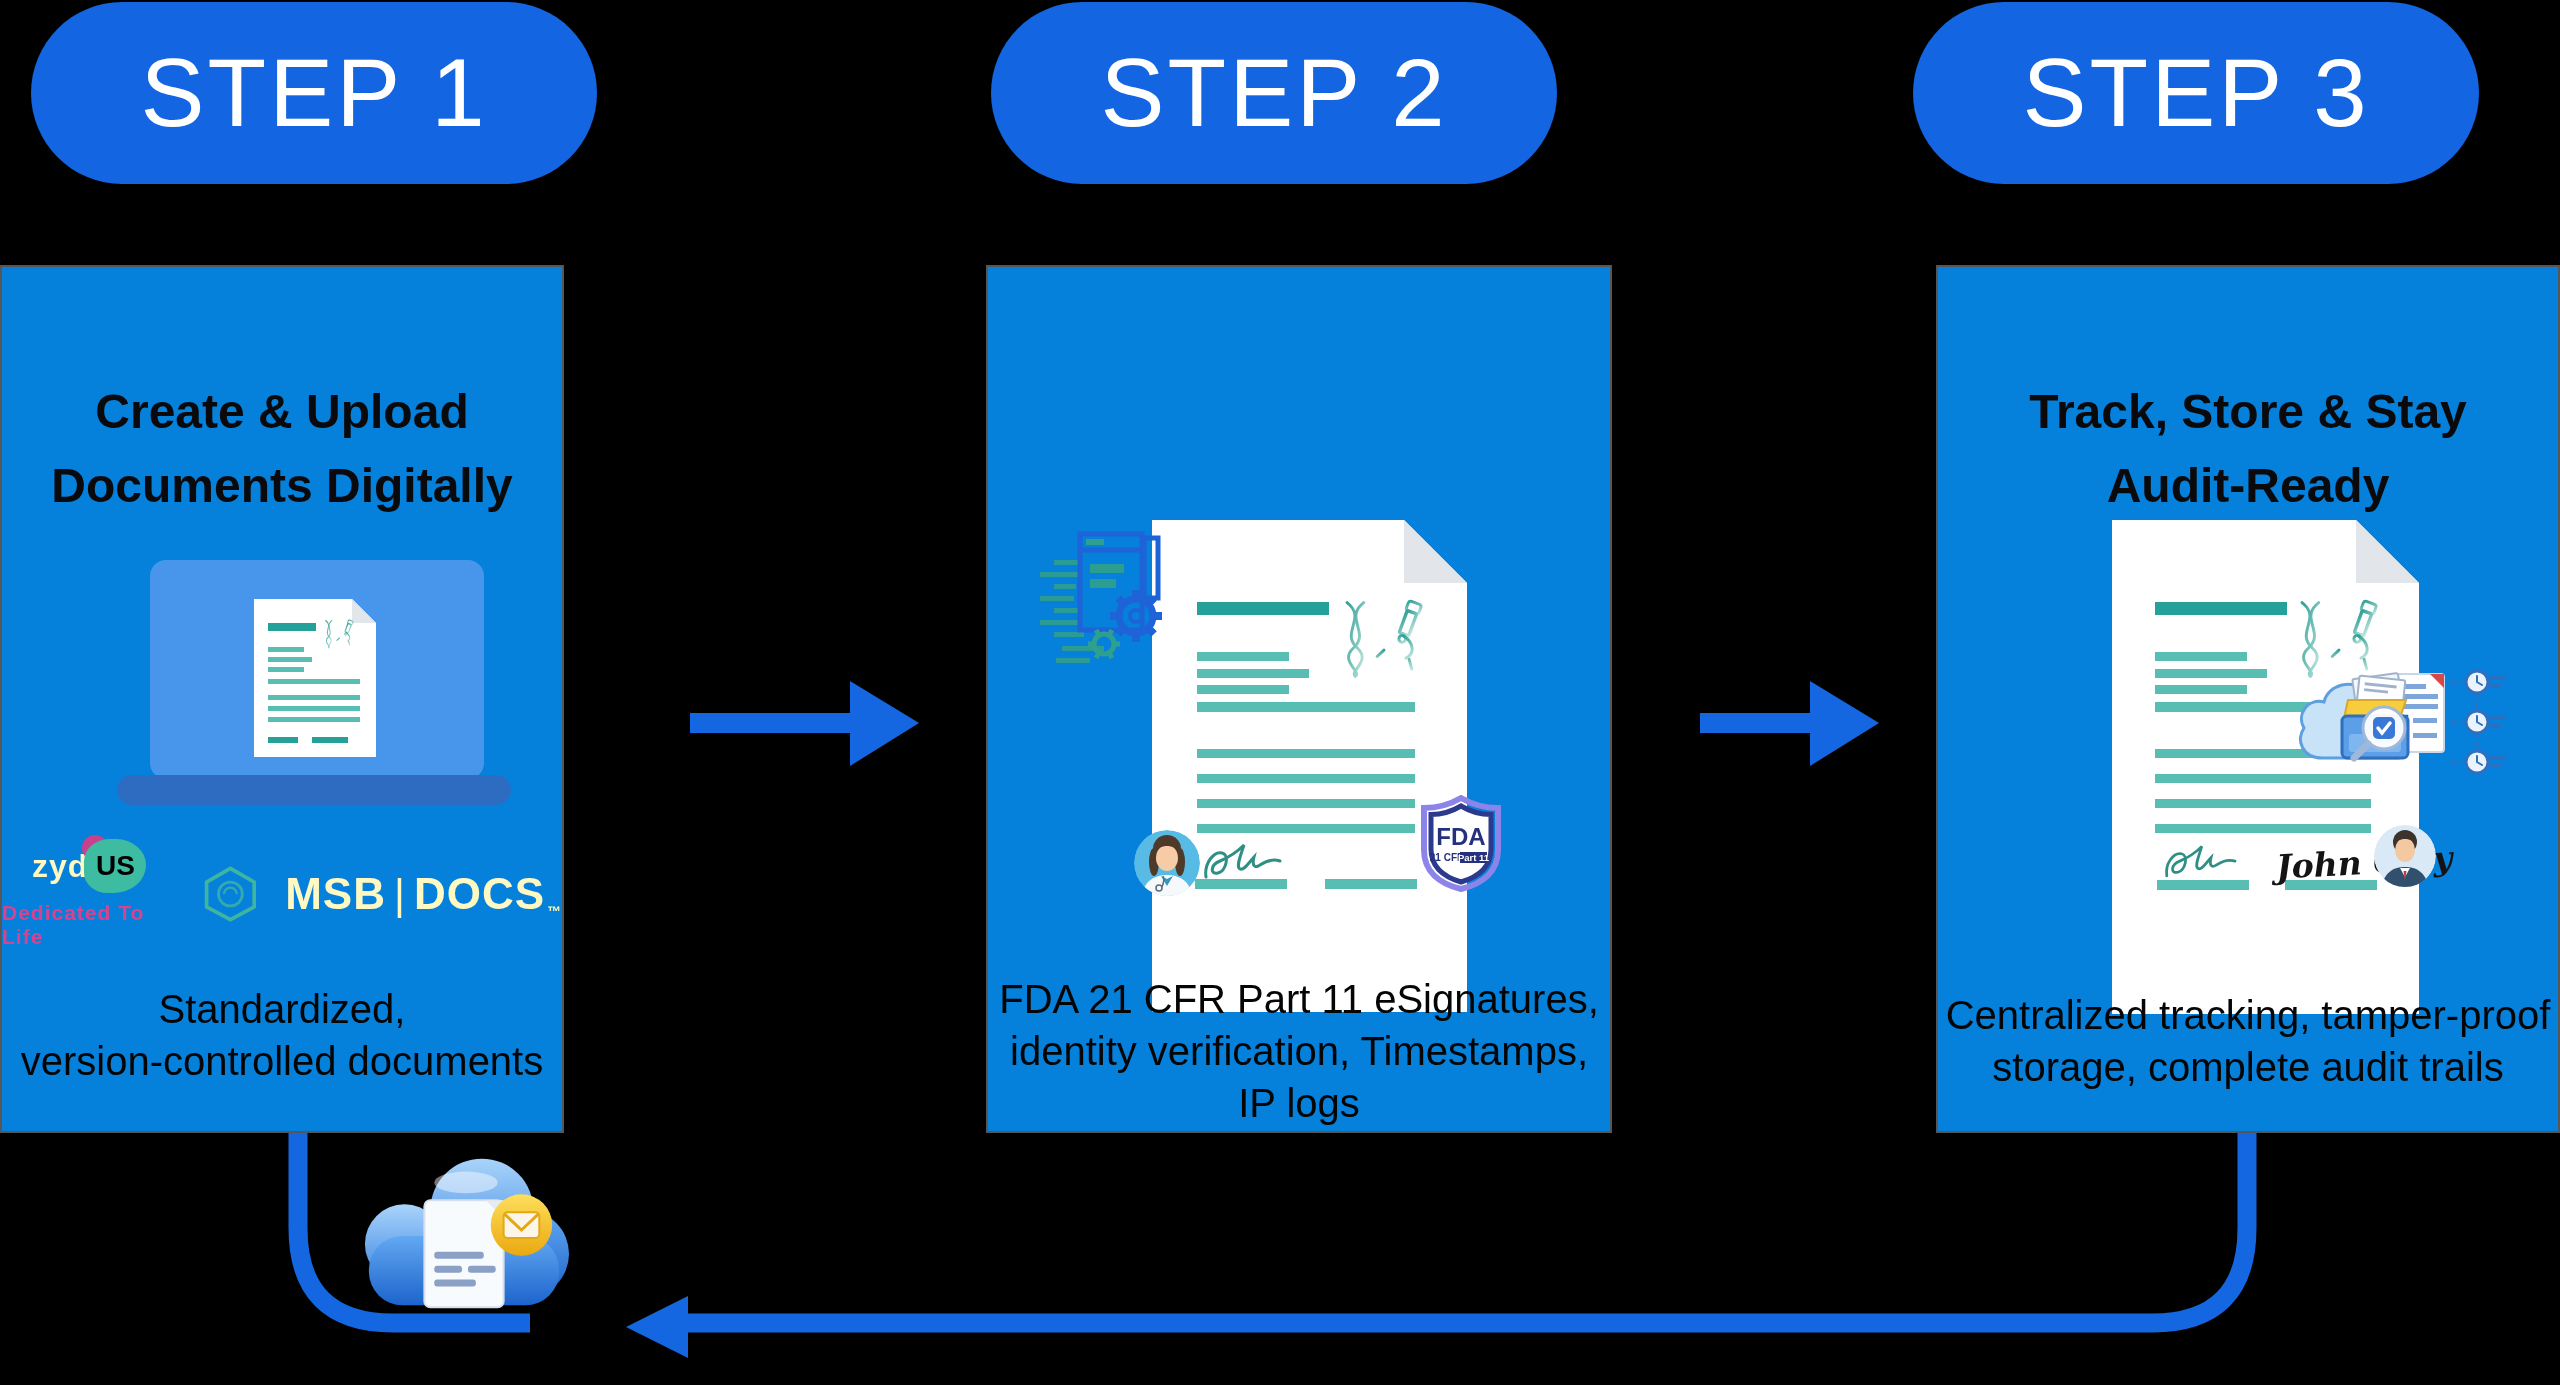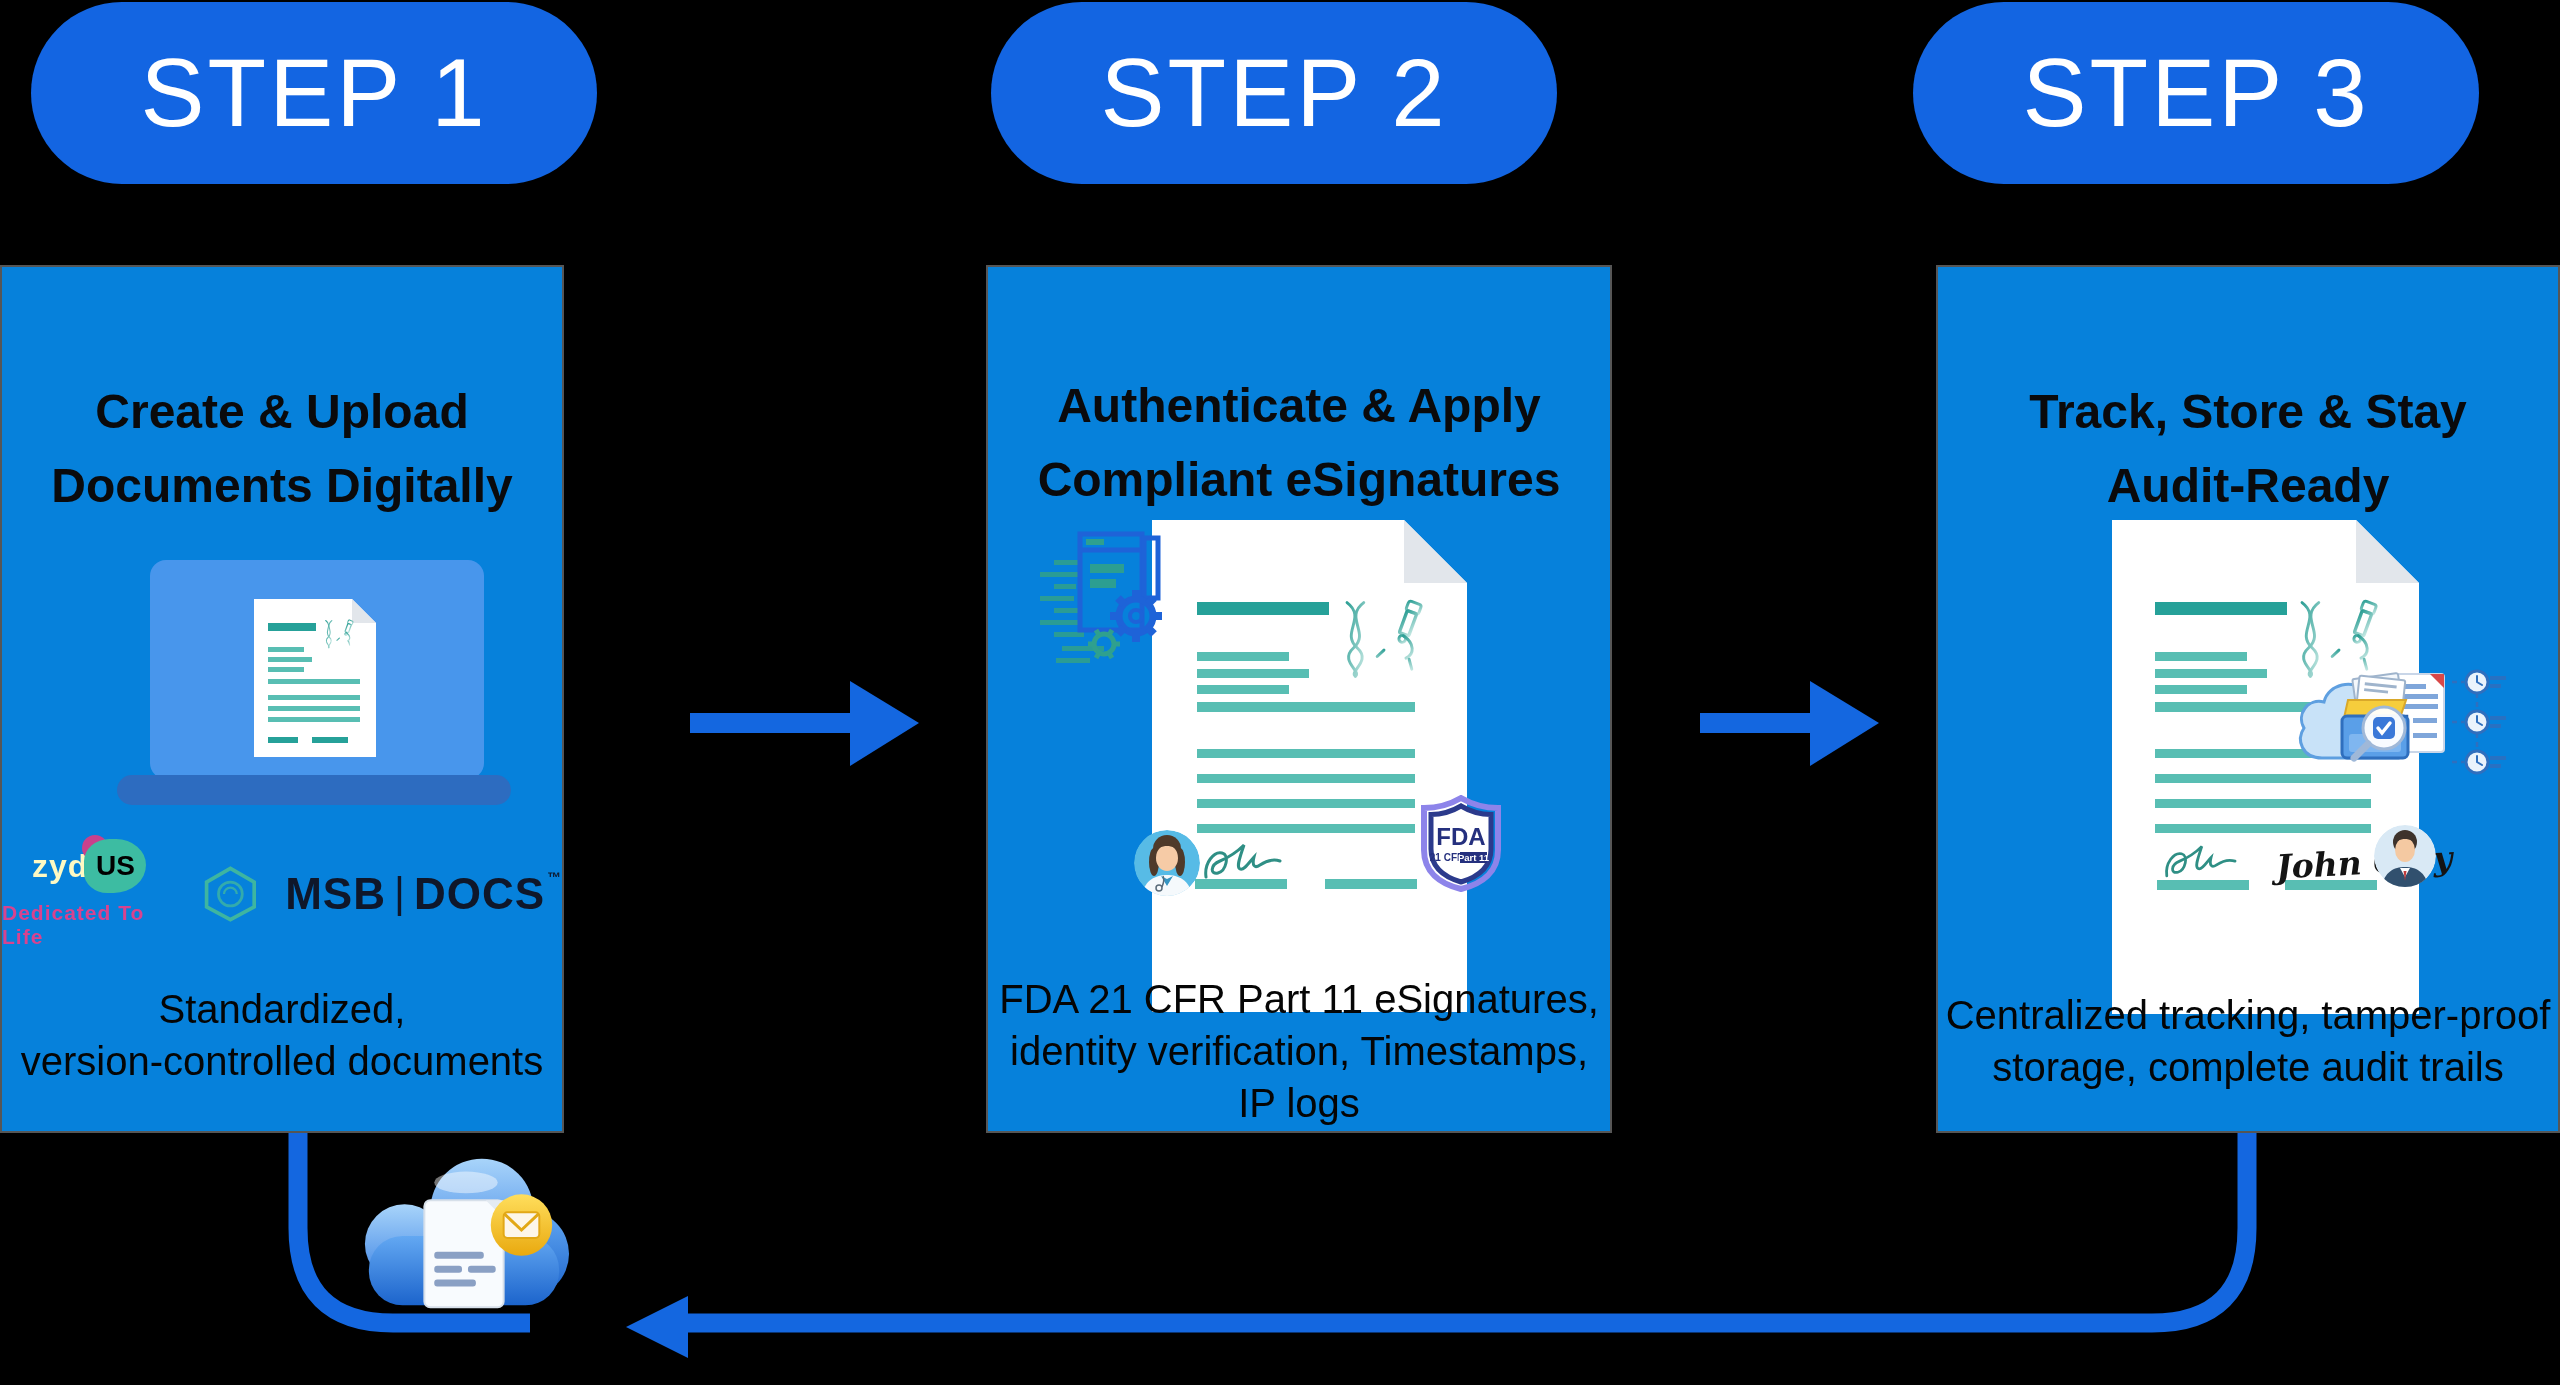--- a/index.html
+++ b/index.html
@@ -28,21 +28,21 @@
   .zydus{display:flex;flex-direction:column;align-items:center;}
   .zydus-top{display:flex;align-items:center;}
   .zyd-text{color:#fef9c3;font-size:32px;font-weight:700;letter-spacing:1px;}
   .us-heart{position:relative;width:62px;height:54px;margin-left:-4px;}
   .us-heart .lobe{position:absolute;left:-2px;top:-4px;width:26px;height:26px;border-radius:50%;
         background:#C8418C;}
   .us-heart .blob{position:absolute;inset:0;background:#3DBCA2;
         border-radius:46% 54% 58% 42%;display:flex;align-items:center;justify-content:center;}
   .us-heart .blob span{color:#000000;font-size:28px;font-weight:700;}
   .zydus-tagline{color:#D8438F;font-size:21px;font-weight:700;letter-spacing:1px;margin-top:8px;}
-  .msb{display:flex;align-items:flex-start;color:#0f172a;font-weight:800;font-size:44px;
+  .msb{display:flex;align-items:flex-end;color:#fef9c3;font-weight:800;font-size:44px;
         letter-spacing:1px;}
   .msb .divider{font-weight:300;margin:0 8px;font-size:42px;}
   .msb sup{font-size:14px;margin-left:2px;}
   
   .cursive-sig{position:absolute;font-family:"DejaVu Serif",serif;font-style:italic;
         font-weight:600;font-size:33px;color:#141414;transform:rotate(-3deg);}
   svg{display:block;}
   .overlay{position:absolute;left:0;top:0;z-index:0;pointer-events:none;}
   .topicon{z-index:3;}
 </style>
@@ -153,22 +153,20 @@
         <span>DOCS</span>
         <sup>™</sup>
       </div>
     </div>
 
     <div class="caption" style="top:716px">Standardized,
 version-controlled documents</div>
   </div>
 
   <div class="card" style="left:986px;width:626px">
-    <div class="card-title" style="top:102px">Authenticate &amp; Apply
-Compliant eSignatures</div>
 
     <svg class="abs" style="left:164px;top:253px" width="315" height="492" viewBox="0 0 315 492">
       <path d="M0,0 H252 L315,63 V492 H0 Z" fill="#FFFFFF"></path>
       <path d="M252,0 L315,63 H252 Z" fill="#E2E6EB"></path>
       <rect x="45" y="82" width="132" height="13" fill="#26A199"></rect>
       <use href="#dnascope" x="185" y="78" width="92" height="82"></use>
       <g fill="#58BEB3">
         <rect x="45" y="132" width="92" height="9"></rect>
           <rect x="45" y="149" width="112" height="9"></rect>
         <rect x="45" y="165" width="92" height="9"></rect>

